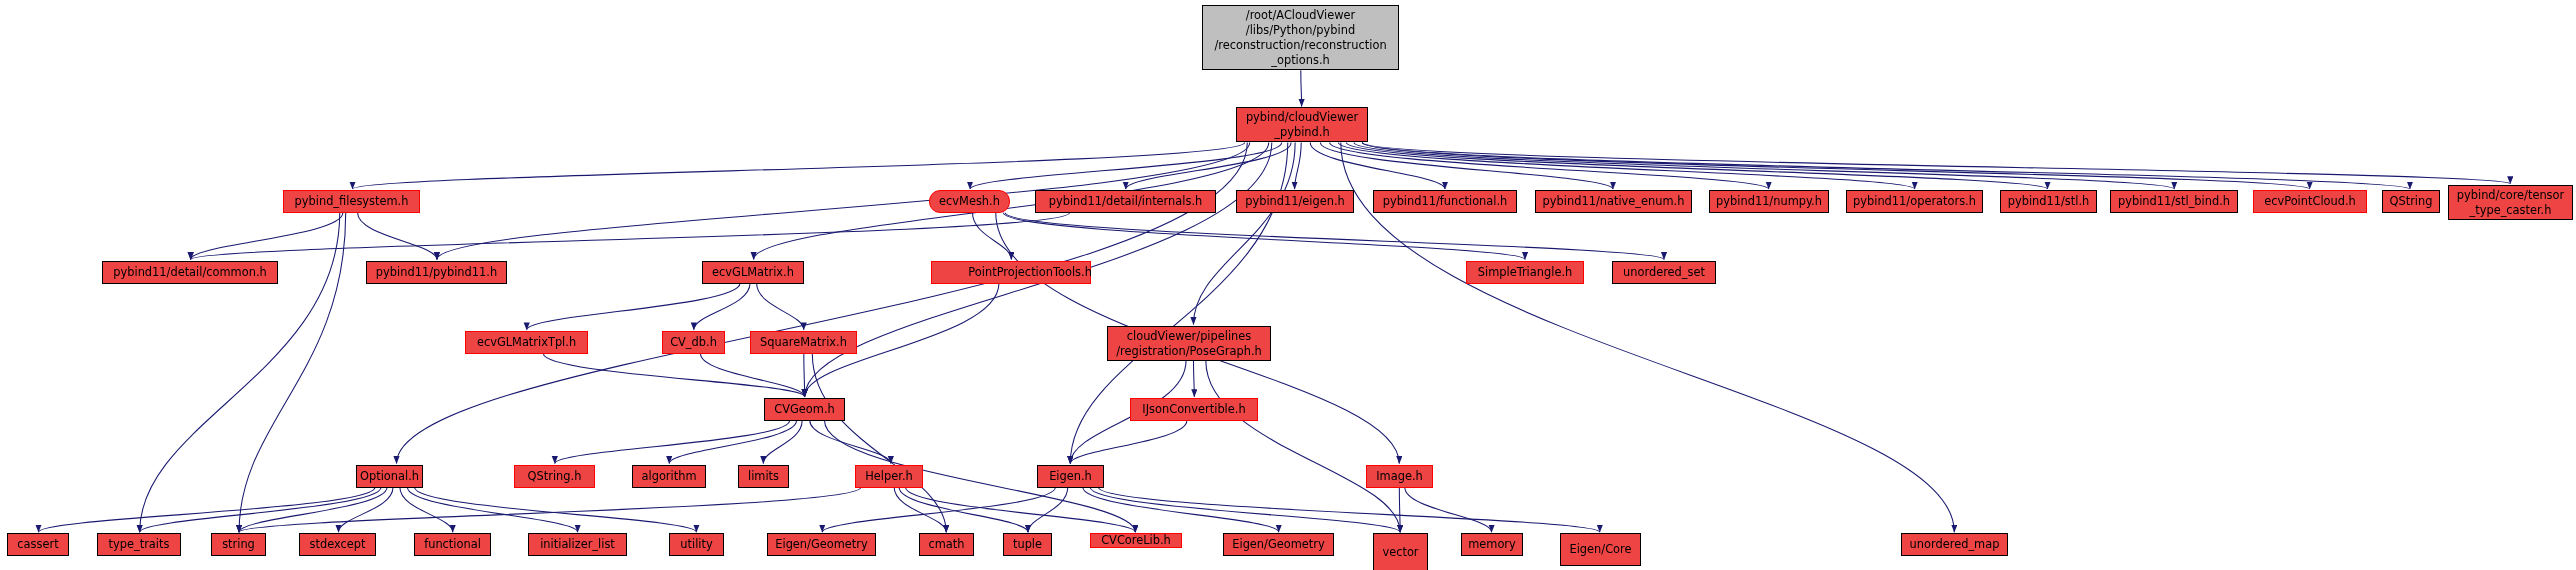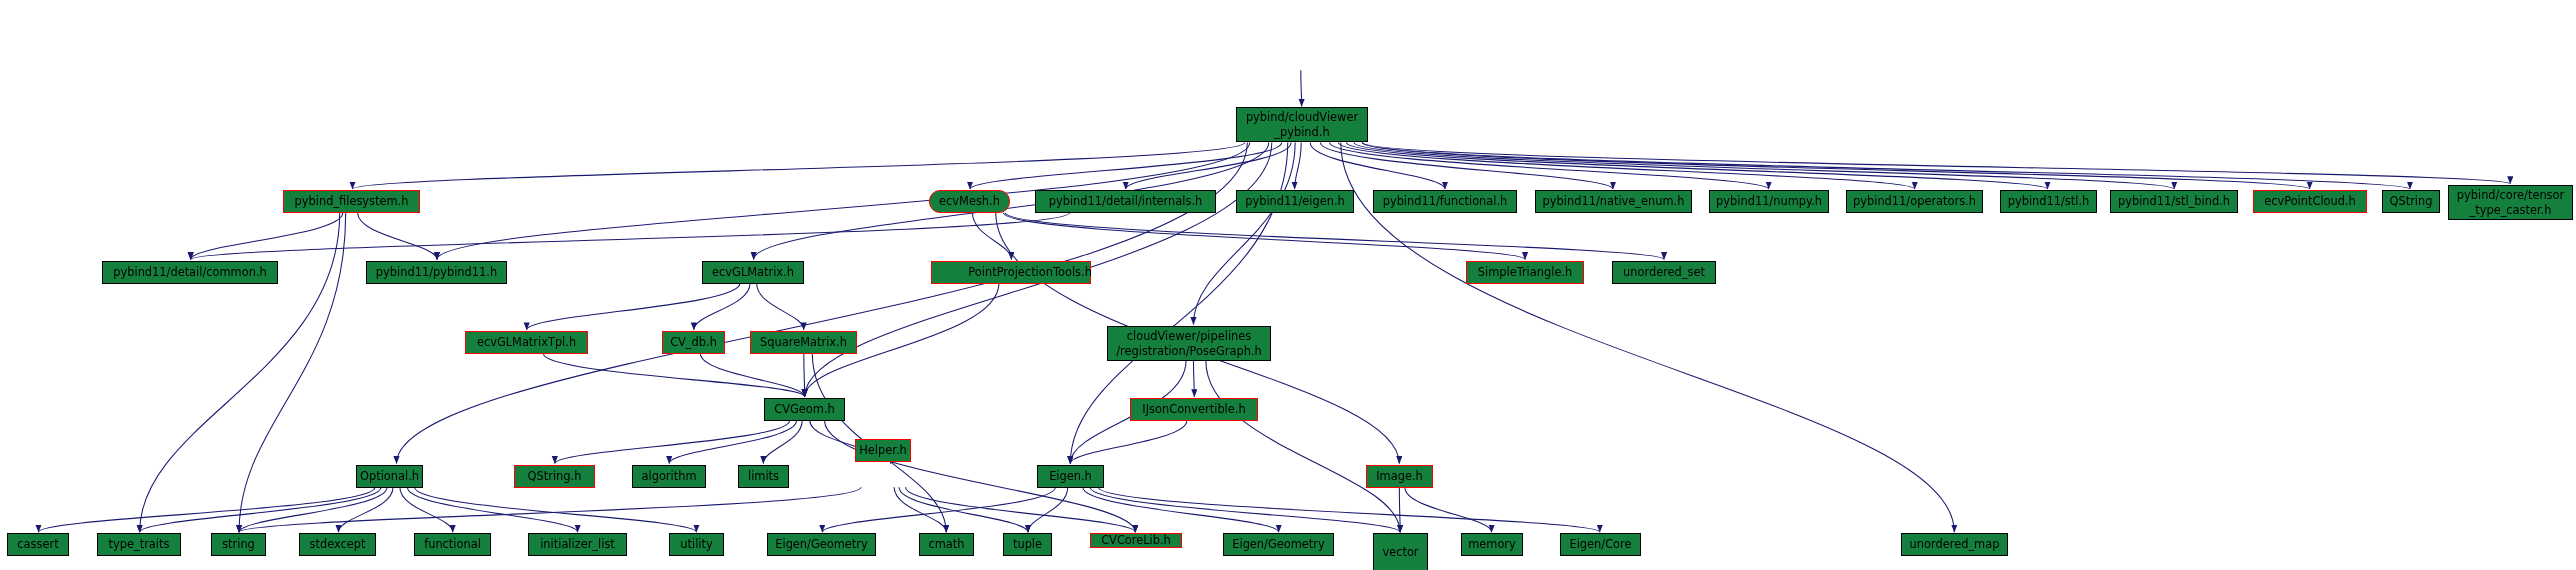--- a/index.html
+++ b/index.html
@@ -10,21 +10,21 @@
     background: #ffffff;
     font-family: "DejaVu Sans", "Liberation Sans", sans-serif;
     overflow: hidden;
   }
   #edges { position: absolute; left: 0; top: 0; }
   #nodes { position: absolute; left: 0; top: 0; width: 100%; height: 100%; }
   .node {
     position: absolute;
     box-sizing: border-box;
     border: 0.9px solid #000000;
-    background: #15803d;
+    background: #ef4444;
     color: #000000;
     display: flex;
     align-items: center;
     justify-content: center;
     text-align: center;
     font-size: 11.4px;
     line-height: 1.3;
     white-space: pre-line;
     padding: 0 1.8px;
   }
@@ -104,20 +104,24 @@
         <path d="M 1199.08 554 C 1199.08 580, 934 587.8, 934 605" fill="none" stroke="#191970" stroke-width="1.2" marker-end="url(#arrowhead)"></path>
         <path d="M 1213.12 554 C 1213.12 580, 1168 587.8, 1168 605" fill="none" stroke="#191970" stroke-width="1.2" marker-end="url(#arrowhead)"></path>
         <path d="M 1230.22 554 C 1230.22 580, 1453 587.8, 1453 605" fill="none" stroke="#191970" stroke-width="1.2" marker-end="url(#arrowhead)"></path>
         <path d="M 1238.5 554 C 1238.5 580, 1591 587.8, 1591 605" fill="none" stroke="#191970" stroke-width="1.2" marker-end="url(#arrowhead)"></path>
         <path d="M 1248 554 C 1248 580, 1818 587.8, 1818 605" fill="none" stroke="#191970" stroke-width="1.2" marker-end="url(#arrowhead)"></path>
         <path d="M 1590.06 554 C 1590.06 580, 1591 587.8, 1591 605" fill="none" stroke="#191970" stroke-width="1.2" marker-end="url(#arrowhead)"></path>
         <path d="M 1596.3 554 C 1596.3 580, 1695 587.8, 1695 605" fill="none" stroke="#191970" stroke-width="1.2" marker-end="url(#arrowhead)"></path>
       </g>
   </svg>
   <div id="nodes">
+      <div class="node main" style="left: 1202px; top: 5.3px; width: 197px; height: 65px;">/root/ACloudViewer
+/libs/Python/pybind
+/reconstruction/reconstruction
+_options.h</div>
       <div class="node clickable" style="left: 1236px; top: 107px; width: 132px; height: 35px;">pybind/cloudViewer
 _pybind.h</div>
       <div class="node red clickable" style="left: 283px; top: 190px; width: 137px; height: 23px;">pybind_filesystem.h</div>
       <div class="node red clickable" style="left: 929px; top: 190px; width: 81px; height: 23px; border-radius: 11px;">ecvMesh.h</div>
       <div class="node" style="left: 1035px; top: 190px; width: 181px; height: 23px;">pybind11/detail/internals.h</div>
       <div class="node" style="left: 1236px; top: 190px; width: 118px; height: 23px;">pybind11/eigen.h</div>
       <div class="node" style="left: 1373px; top: 190px; width: 144px; height: 23px;">pybind11/functional.h</div>
       <div class="node" style="left: 1535px; top: 190px; width: 157px; height: 23px;">pybind11/native_enum.h</div>
       <div class="node" style="left: 1709px; top: 190px; width: 120px; height: 23px;">pybind11/numpy.h</div>
       <div class="node" style="left: 1846px; top: 190px; width: 137px; height: 23px;">pybind11/operators.h</div>
@@ -137,34 +141,34 @@
       <div class="node red clickable" style="left: 662px; top: 331px; width: 63px; height: 23px;">CV_db.h</div>
       <div class="node red clickable" style="left: 750px; top: 331px; width: 107px; height: 23px;">SquareMatrix.h</div>
       <div class="node clickable" style="left: 1107px; top: 326px; width: 164px; height: 35px;">cloudViewer/pipelines
 /registration/PoseGraph.h</div>
       <div class="node clickable" style="left: 764px; top: 398px; width: 81px; height: 23px;">CVGeom.h</div>
       <div class="node red clickable" style="left: 1130px; top: 398px; width: 128px; height: 23px;">IJsonConvertible.h</div>
       <div class="node clickable" style="left: 356px; top: 465px; width: 67px; height: 23px;">Optional.h</div>
       <div class="node red clickable" style="left: 514px; top: 465px; width: 81px; height: 23px;">QString.h</div>
       <div class="node" style="left: 632px; top: 465px; width: 74px; height: 23px;">algorithm</div>
       <div class="node" style="left: 738px; top: 465px; width: 51px; height: 23px;">limits</div>
-      <div class="node red clickable" style="left: 855px; top: 439px; width: 56px; height: 23px;">Helper.h</div>
+      <div class="node red clickable" style="left: 855px; top: 465px; width: 68px; height: 23px;">Helper.h</div>
       <div class="node clickable" style="left: 1037px; top: 465px; width: 67px; height: 23px;">Eigen.h</div>
       <div class="node red clickable" style="left: 1366px; top: 465px; width: 67px; height: 23px;">Image.h</div>
       <div class="node" style="left: 7px; top: 533px; width: 62px; height: 23px;">cassert</div>
       <div class="node" style="left: 97px; top: 533px; width: 84px; height: 23px;">type_traits</div>
       <div class="node" style="left: 211px; top: 533px; width: 55px; height: 23px;">string</div>
       <div class="node" style="left: 299px; top: 533px; width: 77px; height: 23px;">stdexcept</div>
       <div class="node" style="left: 414px; top: 533px; width: 77px; height: 23px;">functional</div>
       <div class="node" style="left: 528px; top: 533px; width: 99px; height: 23px;">initializer_list</div>
       <div class="node" style="left: 669px; top: 533px; width: 55px; height: 23px;">utility</div>
       <div class="node" style="left: 767px; top: 533px; width: 109px; height: 23px;">Eigen/Geometry</div>
       <div class="node" style="left: 919px; top: 533px; width: 55px; height: 23px;">cmath</div>
       <div class="node" style="left: 1003px; top: 533px; width: 49px; height: 23px;">tuple</div>
       <div class="node red clickable" style="left: 1090px; top: 533px; width: 92px; height: 15px;">CVCoreLib.h</div>
       <div class="node" style="left: 1223px; top: 533px; width: 111px; height: 23px;">Eigen/Geometry</div>
       <div class="node" style="left: 1373px; top: 533px; width: 55px; height: 39px;">vector</div>
       <div class="node" style="left: 1461px; top: 533px; width: 62px; height: 23px;">memory</div>
-      <div class="node" style="left: 1560px; top: 533px; width: 81px; height: 23px;">Eigen/Core</div>
+      <div class="node" style="left: 1560px; top: 533px; width: 81px; height: 33px;">Eigen/Core</div>
       <div class="node" style="left: 1901px; top: 533px; width: 107px; height: 23px;">unordered_map</div>
     </div>
 </div>
 
 
 </body></html>

